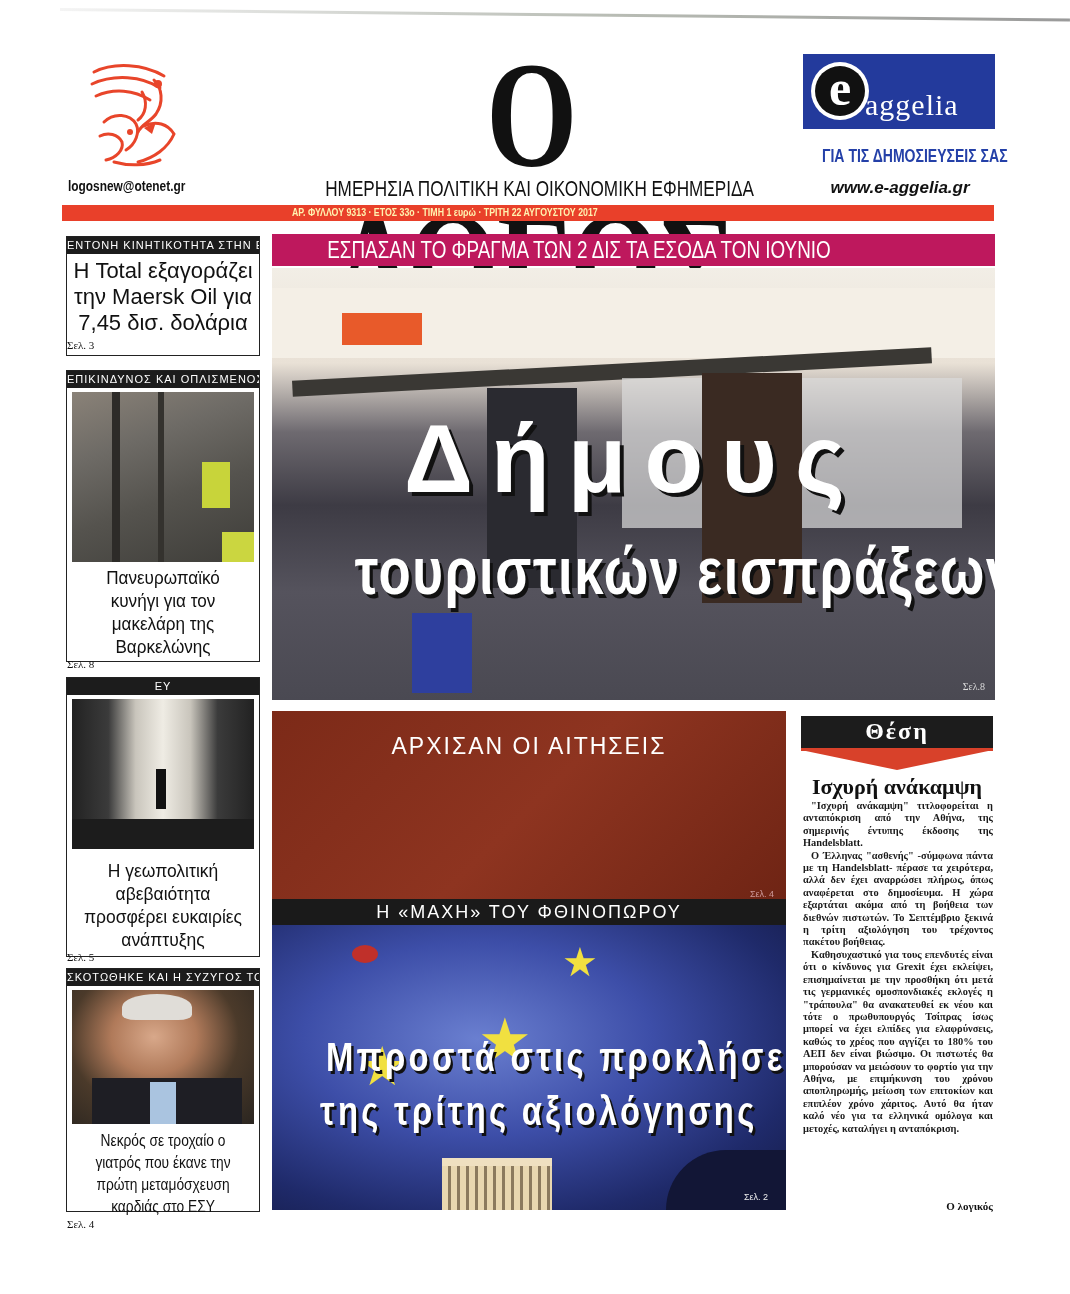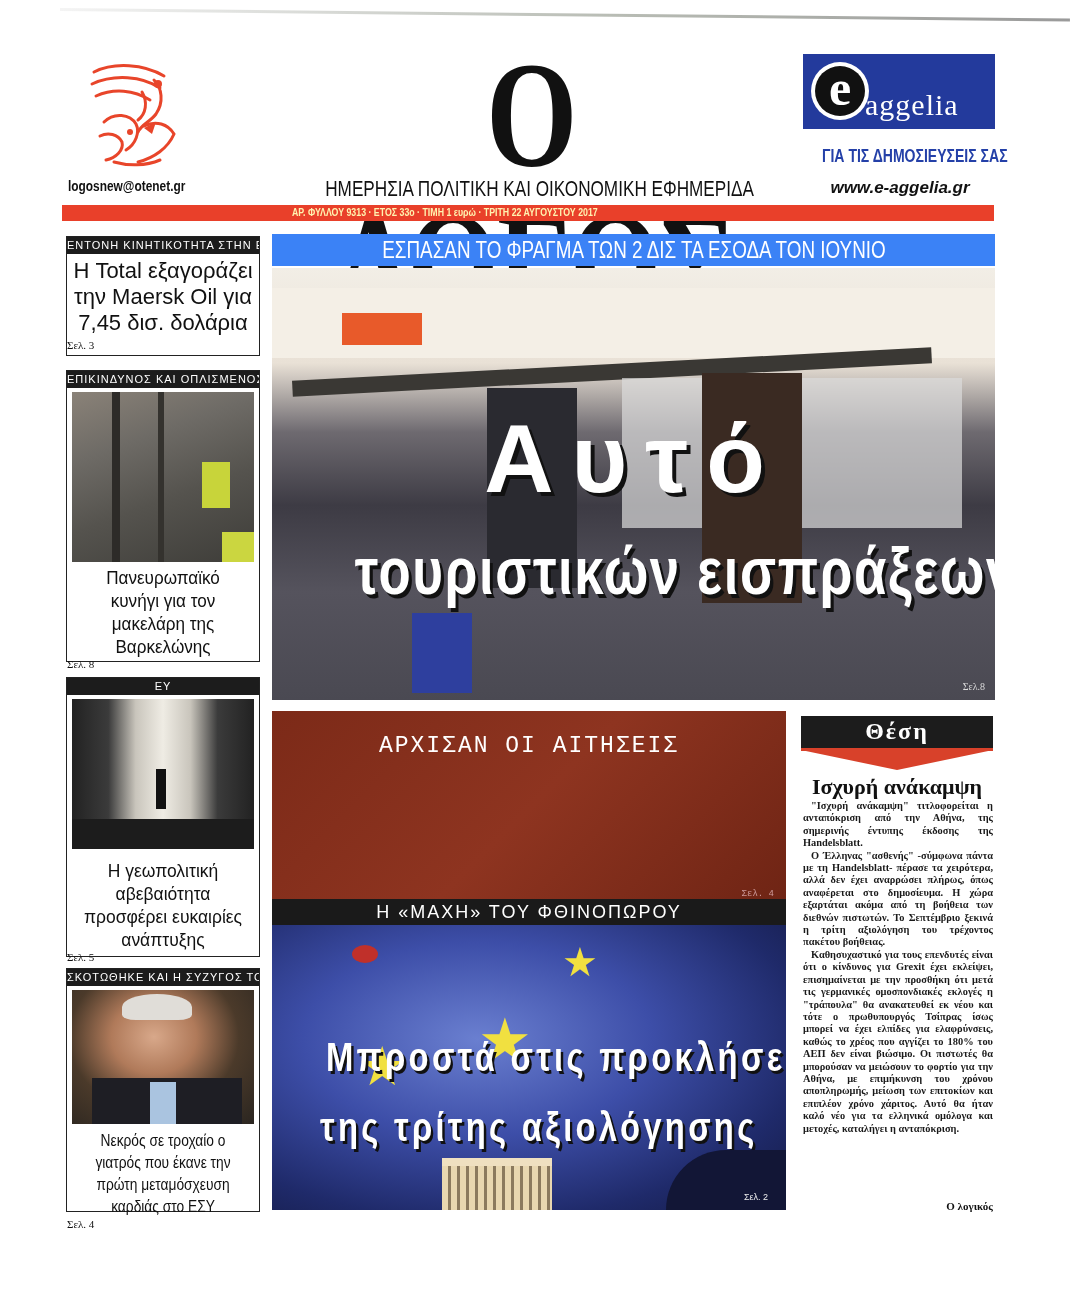--- a/index.html
+++ b/index.html
@@ -25,29 +25,29 @@
   .issue-text { left: 292px; top: 206px; width: 400px; font-size: 11px; font-weight: bold; color: #fff3b0; white-space: nowrap; transform: scaleX(0.8); transform-origin: left; }
 
   
   .side-box { position: absolute; left: 66px; width: 194px; border: 1.5px solid #222; background: #fff; }
   .side-kicker { background: #1c1c1c; color: #fff; font-size: 11px; height: 17px; line-height: 17px; text-align: center; letter-spacing: 1px; white-space: nowrap; overflow: hidden; }
   .side-title { text-align: center; font-weight: normal; color: #111; }
   .side-page { font-family: "Liberation Serif", serif; font-size: 11px; padding-right: 6px; }
   .photo { margin: 4px 5px 0 5px; position: relative; overflow: hidden; }
 
   
-  .main-kicker { left: 272px; top: 234px; width: 723px; height: 32px; background: #3b82f6; color: #fff; font-size: 23px; line-height: 32px; text-align: center; white-space: nowrap; }
+  .main-kicker { left: 272px; top: 234px; width: 723px; height: 32px; background: #be185d; color: #fff; font-size: 23px; line-height: 32px; white-space: nowrap; }
   .main-kicker span { display: inline-block; transform: scaleX(0.82); }
   .hero { left: 272px; top: 268px; width: 723px; height: 432px; overflow: hidden; background: linear-gradient(180deg, #f2eee6 0%, #e9e1d6 22%, #6e6a70 38%, #3d3b44 55%, #55535d 75%, #4a4952 100%); }
   .hero-title1 { position: absolute; left: 0; top: 136px; width: 723px; text-align: center; font-size: 96px; font-weight: bold; color: #fff; letter-spacing: 18px; text-shadow: 4px 4px 0 #111; }
   .hero-title2 { position: absolute; left: 0; top: 265px; width: 723px; text-align: center; font-size: 66px; font-weight: bold; color: #fff; letter-spacing: 2px; text-shadow: 4px 4px 0 #111; white-space: nowrap; }
   .hero-title2 span { display: inline-block; transform: scaleX(0.8); }
   .hero-page { position: absolute; right: 10px; bottom: 8px; font-size: 10px; color: #ddd; font-family: "Liberation Serif", serif; }
 
-  .debt-box { left: 272px; top: 711px; width: 514px; height: 196px; background: linear-gradient(135deg, #7c2a18, #8e3420 50%, #6e2414); font-family: Liberation Mono, monospace; }
+  .debt-box { left: 272px; top: 711px; width: 514px; height: 196px; background: linear-gradient(135deg, #7c2a18, #8e3420 50%, #6e2414); }
   .debt-kicker { position: absolute; left: 0; top: 22px; width: 514px; text-align: center; color: #fff; font-size: 23px; letter-spacing: 2px; }
   .debt-line { position: absolute; left: 0; width: 514px; text-align: center; color: #fff; font-weight: bold; font-size: 46px; text-shadow: 3px 3px 0 #111; white-space: nowrap; }
   .debt-line span { display: inline-block; transform: scaleX(0.78); }
   .debt-page { position: absolute; right: 12px; bottom: 8px; color: #c99; font-size: 9px; }
 
   .autumn-kicker { left: 272px; top: 899px; width: 514px; height: 26px; background: #1a1a1a; color: #fff; font-size: 18px; line-height: 26px; text-align: center; letter-spacing: 2px; }
   .eu-photo { left: 272px; top: 925px; width: 514px; height: 285px; overflow: hidden; background: radial-gradient(ellipse at 40% 40%, #6a7fd0 0%, #3d4ea8 40%, #1f2a6a 75%, #141a44 100%); }
   .eu-line { position: absolute; left: 0; width: 514px; text-align: center; color: #fff; font-weight: bold; font-size: 40px; letter-spacing: 4px; text-shadow: 3px 3px 0 #111; white-space: nowrap; }
   .eu-line span { display: inline-block; transform: scaleX(0.82); }
   .star { position: absolute; color: #f1e040; font-size: 60px; }
@@ -146,38 +146,38 @@
 
 <div class="abs main-kicker"><span>ΕΣΠΑΣΑΝ ΤΟ ΦΡΑΓΜΑ ΤΩΝ 2 ΔΙΣ ΤΑ ΕΣΟΔΑ ΤΟΝ ΙΟΥΝΙΟ</span></div>
 <div class="abs hero">
   <div style="position:absolute; left:0; top:20px; width:723px; height:70px; background:#f4efe6;"></div>
   <div style="position:absolute; left:20px; top:96px; width:640px; height:16px; background:#3a3834; transform:rotate(-3deg);"></div>
   <div style="position:absolute; left:70px; top:45px; width:80px; height:32px; background:#e85a2a;"></div>
   <div style="position:absolute; left:350px; top:110px; width:340px; height:150px; background:#dcdcdc; opacity:0.7;"></div>
   <div style="position:absolute; left:215px; top:120px; width:90px; height:200px; background:#2a2a30;"></div>
   <div style="position:absolute; left:430px; top:105px; width:100px; height:230px; background:#3a2a22;"></div>
   <div style="position:absolute; left:140px; top:345px; width:60px; height:80px; background:#2e3f9e;"></div>
-  <div class="hero-title1">Αυτό</div>
+  <div class="hero-title1">Δήμους</div>
   <div class="hero-title2"><span>τουριστικών εισπράξεων</span></div>
   <div class="hero-page">Σελ.8</div>
 </div>
 
 <div class="abs debt-box">
   <div class="debt-kicker">ΑΡΧΙΣΑΝ ΟΙ ΑΙΤΗΣΕΙΣ</div>
   <div class="debt-page">Σελ. 4</div>
 </div>
 
 <div class="abs autumn-kicker">Η «ΜΑΧΗ» ΤΟΥ ΦΘΙΝΟΠΩΡΟΥ</div>
 <div class="abs eu-photo">
   <div style="position:absolute; left:80px; top:20px; width:26px; height:18px; border-radius:50%; background:#c0302a;"></div>
   <div class="star" style="left:206px; top:80px;">★</div>
   <div class="star" style="left:86px; top:110px; font-size:54px;">★</div>
   <div class="star" style="left:290px; top:14px; font-size:40px;">★</div>
   <div class="eu-line" style="top:110px;"><span>Μπροστά στις προκλήσεις</span></div>
-  <div class="eu-line" style="top:180px;"><span>της τρίτης αξιολόγησης</span></div>
+  <div class="eu-line" style="top:164px;"><span>της τρίτης αξιολόγησης</span></div>
   <div class="acropolis"></div>
   <div style="position:absolute; right:0; bottom:0; width:120px; height:60px; border-radius:80px 0 0 0; background:#121636;"></div>
   <div class="eu-page">Σελ. 2</div>
 </div>
 
 <div class="abs opinion-header"></div>
 <div class="abs opinion-header-red"></div>
 <div class="abs opinion-arrow"></div>
 <div class="abs opinion-label">Θέση</div>
 <div class="abs opinion-title">Ισχυρή ανάκαμψη</div>

